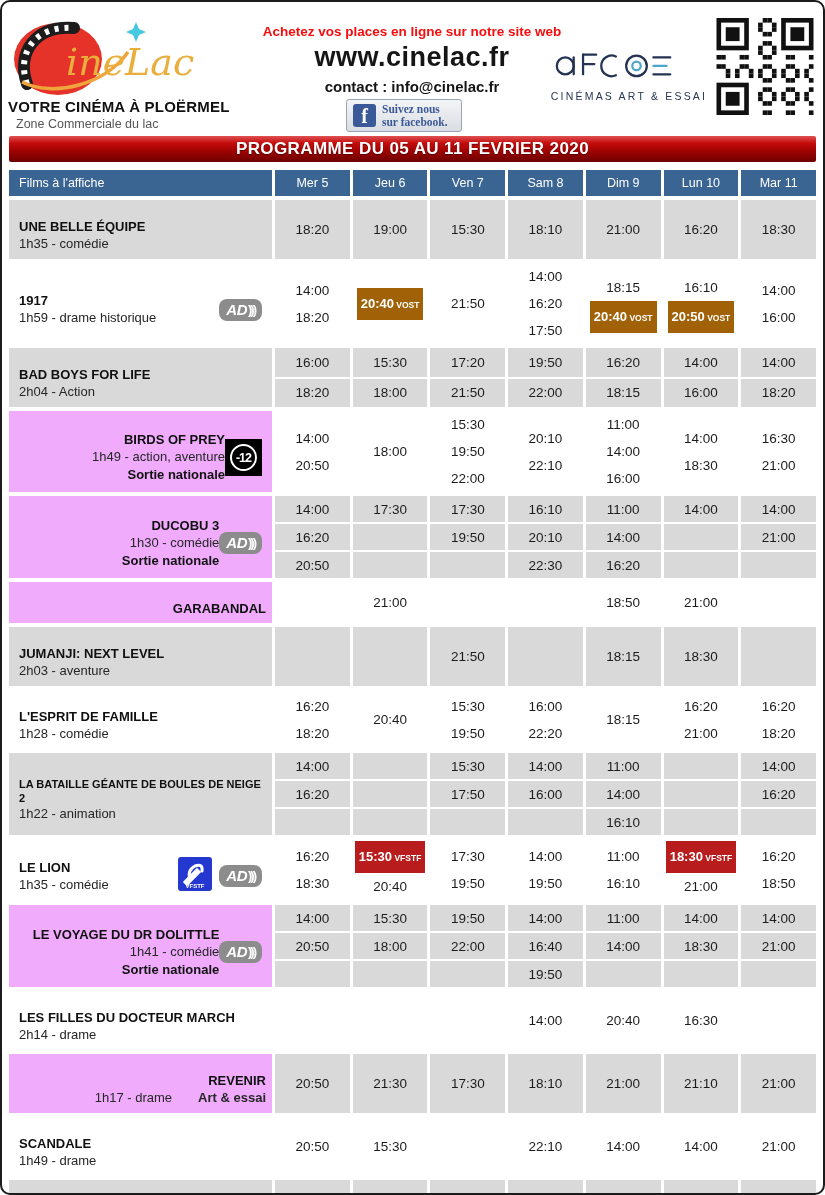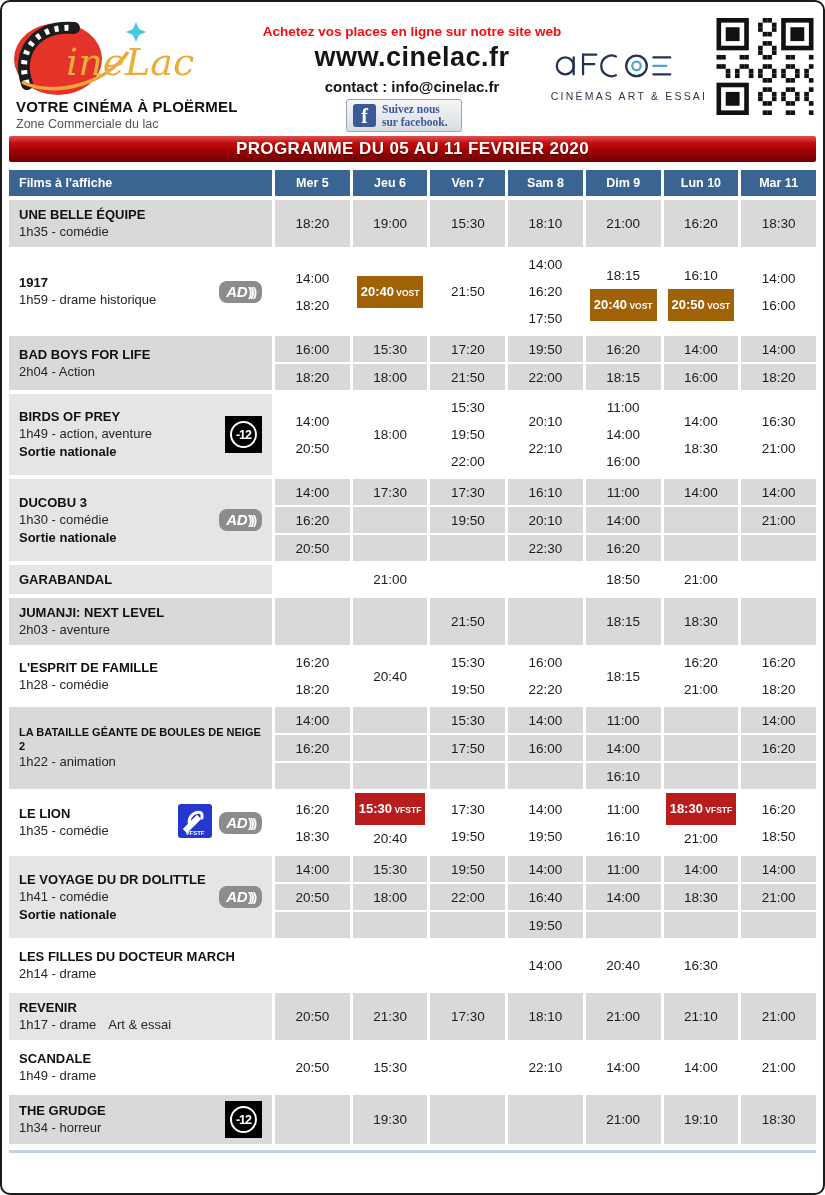--- a/index.html
+++ b/index.html
@@ -2,52 +2,52 @@
 <html><head>
 <meta charset="utf-8">
 <style>
   html,body{margin:0;padding:0;background:#fff;}
   body{font-family:"Liberation Sans","DejaVu Sans",sans-serif;}
   .page{width:825px;height:1195px;box-sizing:border-box;border:2px solid #1b1b1b;border-radius:10px;
         overflow:hidden;background:#fff;position:relative;}
   
   .hdr{position:relative;height:134px;}
   .logo-svg{position:absolute;left:8px;top:10px;}
-  .tagline{position:absolute;left:14px;top:96px;font-size:15px;font-weight:bold;color:#111;letter-spacing:.2px;}
+  .tagline{position:absolute;left:6px;top:96px;font-size:15px;font-weight:bold;color:#111;letter-spacing:.2px;}
   .address{position:absolute;left:14px;top:115px;font-size:12.5px;color:#555;}
   .promo{position:absolute;left:215px;top:22px;width:390px;text-align:center;color:#f60d0d;font-weight:bold;font-size:13.5px;}
   .website{position:absolute;left:215px;top:40px;width:390px;text-align:center;color:#151515;font-weight:bold;font-size:27px;letter-spacing:.5px;}
   .contact{position:absolute;left:215px;top:76px;width:390px;text-align:center;color:#151515;font-weight:bold;font-size:15px;}
   .fb{position:absolute;left:344px;top:97px;width:116px;height:33px;border:1px solid #9aa4b5;border-radius:3px;
       background:linear-gradient(#f4f5f7,#d9dde3);display:flex;align-items:center;gap:6px;padding:0 6px;box-sizing:border-box;cursor:pointer;}
   .fb-f{width:23px;height:23px;background:#3b5998;border-radius:3px;color:#fff;font-family:"Liberation Serif","DejaVu Serif",serif;
         font-weight:bold;font-size:20px;display:flex;align-items:flex-end;justify-content:center;line-height:21px;}
   .fb-t{color:#3b5998;font-weight:bold;font-size:11.5px;line-height:12.5px;font-family:"Liberation Serif","DejaVu Serif",serif;}
   .afcae{position:absolute;left:543px;top:44px;width:168px;text-align:center;}
   .afcae-sub{margin-top:4px;font-size:10.5px;letter-spacing:2.2px;color:#2a3550;}
   .qr{position:absolute;right:8px;top:16px;}
   
   .banner{margin:0 7px;height:26px;border-radius:2px;
           background:linear-gradient(#e05252 0%,#c40b0b 28%,#9c0303 60%,#6e0000 100%);
           color:#fff;font-weight:bold;font-size:17px;text-align:center;line-height:26px;letter-spacing:.4px;
           text-shadow:0 1px 1px rgba(0,0,0,.45);}
   
   .table-wrap{margin:8px 7px 0;}
   .grid-row{display:grid;grid-template-columns:263px repeat(7,1fr);gap:3px;}
-  .th{background:#3a6492;color:#fff;font-weight:bold;font-size:12.5px;line-height:26px;text-align:center;}
+  .th{background:#3a6492;color:#fff;font-weight:normal;font-size:12.5px;line-height:26px;text-align:center;}
   .th-films{text-align:left;padding-left:10px;}
   .rows{display:flex;flex-direction:column;gap:4px;margin-top:4px;}
-  .film-cell{display:flex;align-items:center;padding:6px 6px 6px 10px;box-sizing:border-box;}
-  .bg-gray{background:#d9d9d9;} .bg-blue{background:#e5e5e5;} .bg-white{background:#ffffff;}
+  .film-cell{display:flex;align-items:center;padding:18px 6px 6px 10px;box-sizing:border-box;}
+  .bg-gray{background:#d9d9d9;} .bg-blue{background:#f0abfc;text-align:right;} .bg-white{background:#ffffff;}
   .ft{flex:1;min-width:0;}
   .f-title{font-size:13px;font-weight:bold;color:#101010;line-height:17px;}
   .small-title .f-title{font-size:11px;line-height:14px;}
   .f-details{font-size:13px;color:#262626;line-height:18px;}
   .f-note{font-size:13px;font-weight:bold;color:#111;line-height:18px;}
-  .f-extra{font-weight:normal;margin-left:12px;}
+  .f-extra{font-weight:bold;margin-left:26px;}
   .f-icons{display:flex;align-items:center;gap:7px;margin-right:4px;}
   .day-cell{box-sizing:border-box;}
   .cells-gray{display:grid;gap:2px;}
   .slot{background:#d9d9d9;display:flex;align-items:center;justify-content:center;min-height:26px;}
   .cells-white{display:flex;flex-direction:column;justify-content:center;align-items:center;}
   .time-line{line-height:27px;display:flex;align-items:center;justify-content:center;}
   .time{font-size:13.5px;color:#1c1c1c;}
   .badge{display:inline-block;padding:1px 4px;color:#fff;white-space:nowrap;}
   .badge b{font-size:13px;} .badge small{font-size:8.5px;font-weight:bold;}
   .badge-vost{background:#a16207;} .badge-vfstf{background:#b91c1c;}

